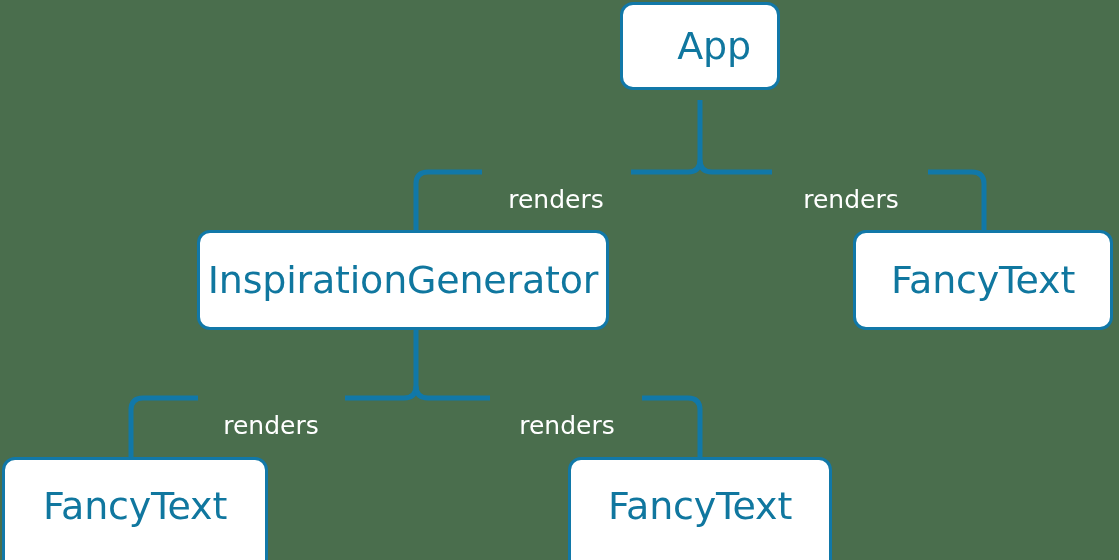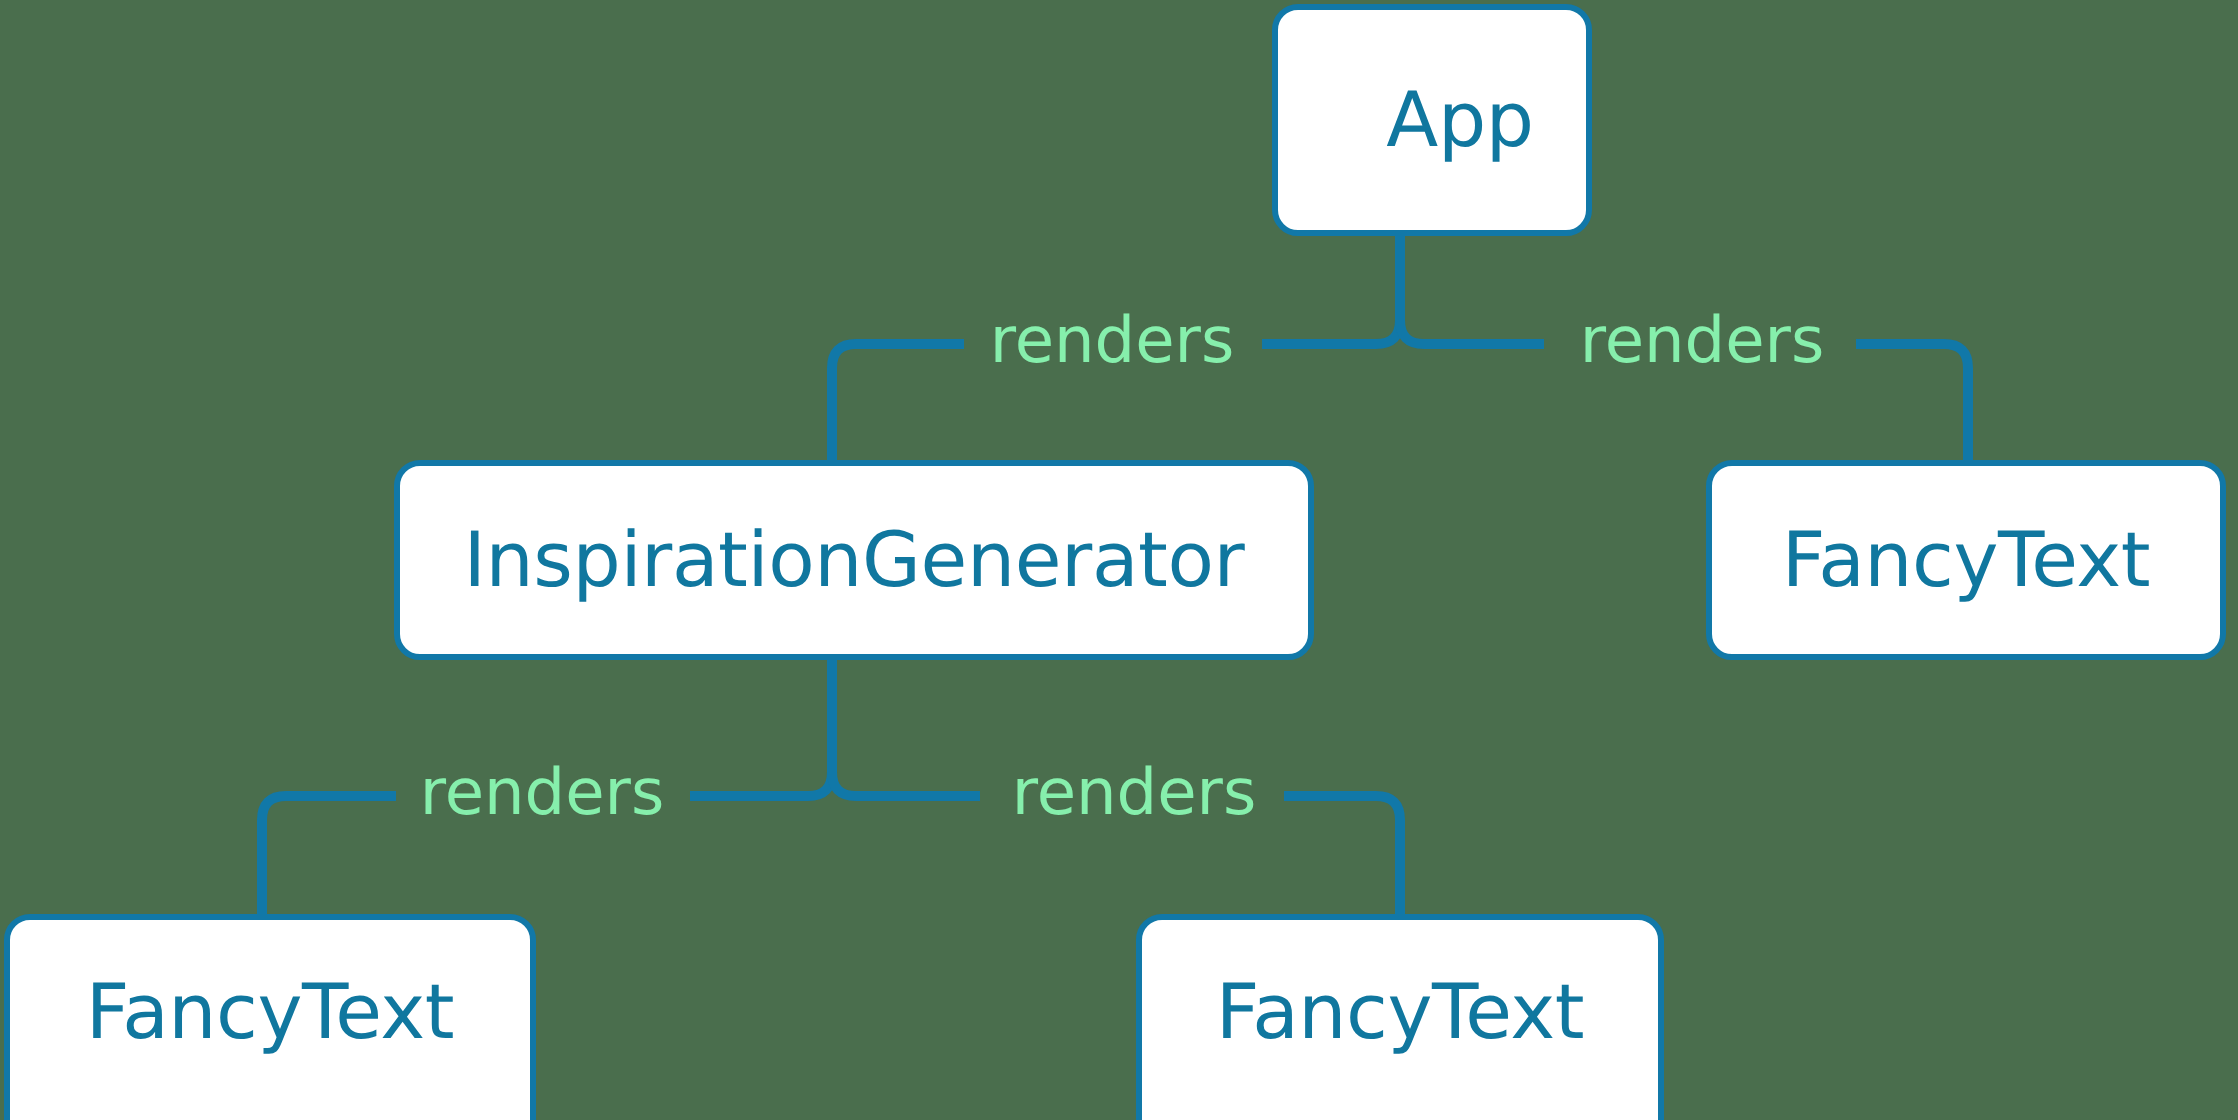--- a/index.html
+++ b/index.html
@@ -41,32 +41,33 @@
     color: #10779f;
     font-family: "DejaVu Sans", sans-serif;
     font-size: 38px;
     font-weight: 400;
     letter-spacing: -0.2px;
     line-height: 1;
     white-space: nowrap;
   }
   .edge-label {
     position: absolute;
-    color: #86efac;
+    color: #ffffff;
     font-family: "DejaVu Sans", sans-serif;
-    font-size: 32px;
+    font-size: 25px;
     font-weight: 500;
     line-height: 1;
     white-space: nowrap;
     z-index: 3;
     transform: translate(-50%, -50%);
+    margin-top: 29px;
   }
   
-  #node-app          { left: 636px; top: 2px;   width: 160px; height: 116px; padding-left: 28px; }
-  #node-inspiration  { left: 197px; top: 230px; width: 460px; height: 100px; }
+  #node-app          { left: 620px; top: 2px;   width: 160px; height: 88px; padding-left: 28px; }
+  #node-inspiration  { left: 197px; top: 230px; width: 412px; height: 100px; }
   #node-fancytext-right { left: 853px; top: 230px; width: 260px; height: 100px; }
   #node-fancytext-bottom { left: 2px;  top: 457px; width: 266px; height: 120px; }
   #node-copyright    { left: 568px; top: 457px; width: 264px; height: 120px; }
   #node-fancytext-bottom .node-label,
   #node-copyright .node-label { margin-bottom: 22px; }
 </style>
 </head>
 <body>
 
 <div id="diagram-root">

